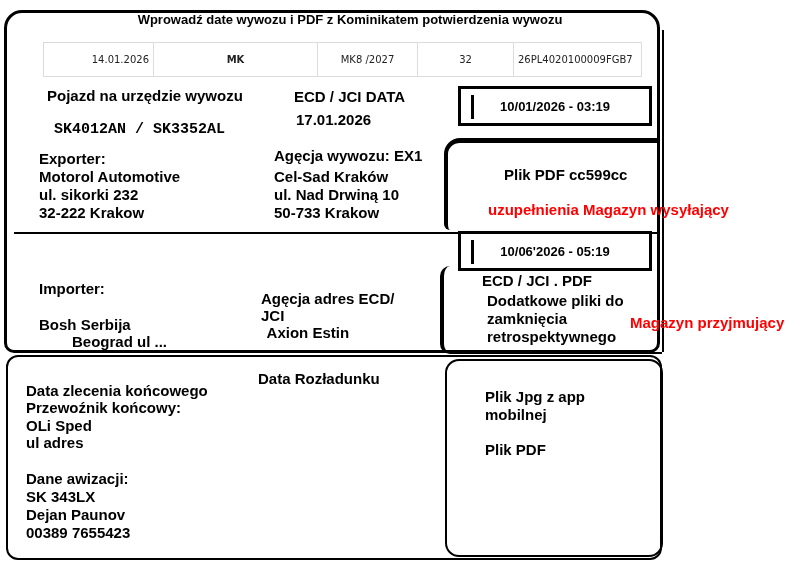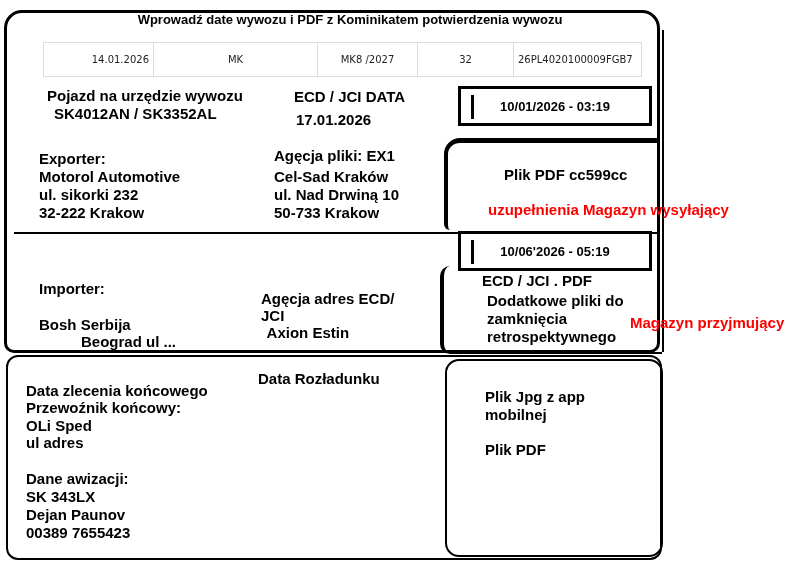--- a/index.html
+++ b/index.html
@@ -45,21 +45,21 @@
       font-size: 10px;
       color: #222;
     }
     #top-table td {
       border: 1px solid #dcdcdc;
       height: 34px;
       padding: 0 4px;
       box-sizing: border-box;
     }
     .c0 { width: 110px; text-align: right; }
-    .c1 { width: 164px; text-align: center; }
+    .c1 { width: 164px; text-align: center; font-weight: bold; }
     .c2 { width: 100px; text-align: center; }
     .c3 { width: 96px; text-align: center; }
     .c4 { width: 128px; text-align: left; }
 
     
     .dt-box {
       border: 3px solid #000;
       box-sizing: border-box;
       width: 194px; height: 40px;
       font-weight: bold; font-size: 13px;
@@ -113,52 +113,52 @@
     <td class="c0">14.01.2026</td>
     <td class="c1">MK</td>
     <td class="c2">MK8 /2027</td>
     <td class="c3">32</td>
     <td class="c4">26PL4020100009FGB7</td>
   </tr>
 </tbody>
   </table>
 
 <div class="abs b" style="left:47px; top:87px;">Pojazd na urzędzie wywozu</div>
-<div class="abs b" style="left:54px; top:105px;">SK4012AN / SK3352AL</div>
+<div class="abs b" style="left:54px; top:121px;font-family:Liberation Mono, monospace;">SK4012AN / SK3352AL</div>
 
 <div class="abs b" style="left:294px; top:88px;">ECD / JCI  DATA</div>
 <div class="abs b" style="left:296px; top:111px;">17.01.2026</div>
 
 <div class="abs dt-box" style="left:458px; top:86px;">
   <span class="dt-bar"></span>
   <span>10/01/2026 - 03:19</span>
 </div>
 
 <div class="abs b" style="left:39px; top:150px;">Exporter:</div>
 <div class="abs b" style="left:39px; top:168px;">Motorol Automotive</div>
 <div class="abs b" style="left:39px; top:186px;">ul. sikorki 232</div>
 <div class="abs b" style="left:39px; top:204px;">32-222 Krakow</div>
 
-<div class="abs b" style="left:274px; top:147px;">Agęcja pliki:  EX1</div>
+<div class="abs b" style="left:274px; top:147px;">Agęcja wywozu:  EX1</div>
 <div class="abs b" style="left:274px; top:168px;">Cel-Sad Kraków</div>
 <div class="abs b" style="left:274px; top:186px;">ul. Nad Drwiną 10</div>
 <div class="abs b" style="left:274px; top:204px;">50-733 Krakow</div>
 
 <div id="pdf-box" class="abs"></div>
 <div class="abs b" style="left:504px; top:166px;">Plik  PDF cc599cc</div>
 <div class="abs b red" style="left:488px; top:201px;">uzupełnienia  Magazyn  wysyłający</div>
 
 <div class="abs dt-box" style="left:458px; top:231px;">
   <span class="dt-bar"></span>
   <span>10/06'2026 - 05:19</span>
 </div>
 
 <div class="abs b" style="left:39px; top:280px;">Importer:</div>
 <div class="abs b" style="left:39px; top:316px;">Bosh Serbija</div>
-<div class="abs b" style="left:49px; top:333px;padding-left:32px;">Beograd ul ...</div>
+<div class="abs b" style="left:40px; top:333px;padding-left:32px;">Beograd ul ...</div>
 
 <div class="abs b" style="left:261px; top:290px;">Agęcja adres  ECD/</div>
 <div class="abs b" style="left:261px; top:307px;">JCI</div>
 <div class="abs b" style="left:263px; top:324px; white-space:pre;"> Axion Estin</div>
 
 <div id="recv-box" class="abs"></div>
 <div class="abs b" style="left:482px; top:272px;">ECD  /  JCI .  PDF</div>
 <div class="abs b" style="left:487px; top:292px;">Dodatkowe pliki do</div>
 <div class="abs b" style="left:487px; top:310px;">zamknięcia</div>
 <div class="abs b" style="left:487px; top:328px;">retrospektywnego</div>

